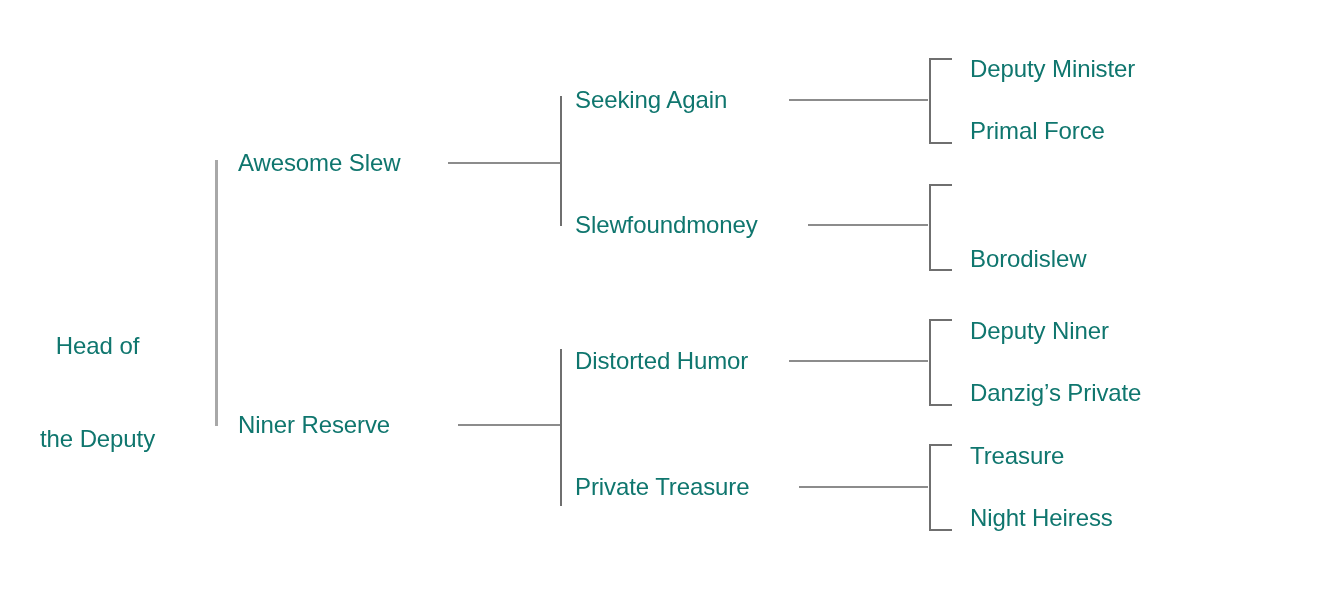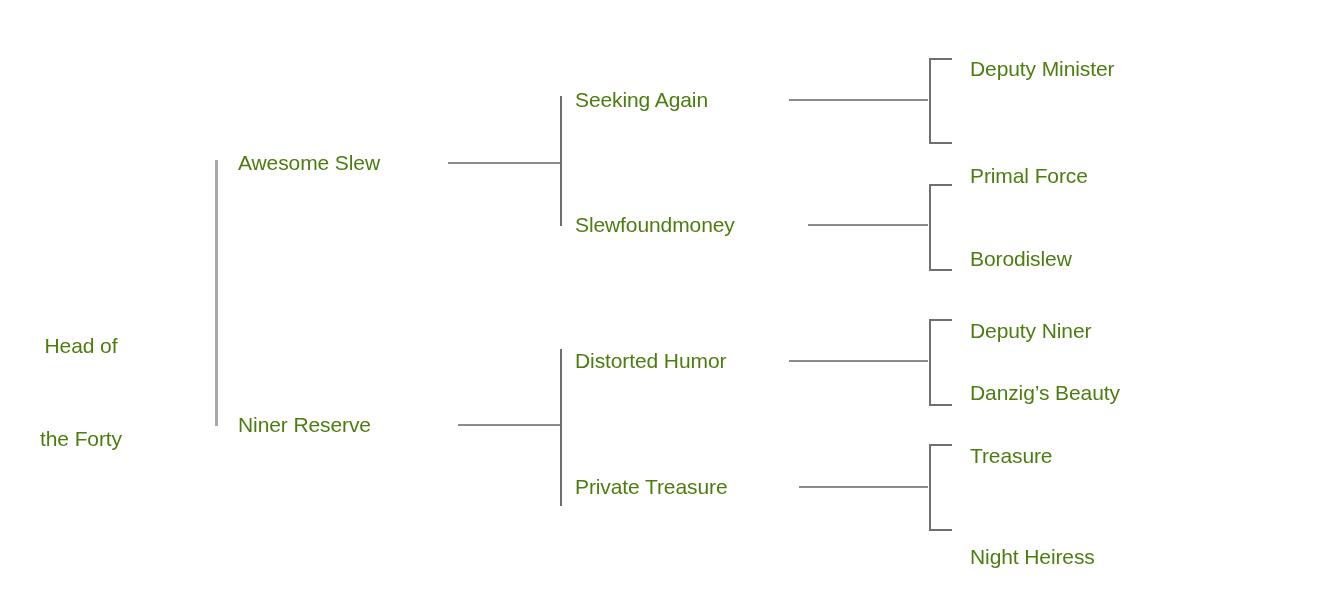--- a/index.html
+++ b/index.html
@@ -23,23 +23,23 @@
     position: absolute;
     left: 0;
     top: 0;
     width: 1320px;
     height: 589px;
     pointer-events: none;
   }
   .node-label {
     position: absolute;
     font-family: "Liberation Sans", sans-serif;
-    font-size: 21px;
+    font-size: 24px;
     line-height: 31px;
-    color: #4d7c0f;
+    color: #0f766e;
     white-space: pre;
     letter-spacing: -0.1px;
   }
   
   .node-label.anchor-mid {
     transform: translateY(-50%);
   }
   .node-label.gen0 {
     text-align: center;
   }
@@ -99,43 +99,43 @@
         <line x1="929.5" y1="444" x2="929.5" y2="530" stroke="#6f6f6f" stroke-width="2"></line>
         <line x1="929" y1="444.5" x2="952" y2="444.5" stroke="#6f6f6f" stroke-width="2"></line>
         <line x1="929" y1="529.5" x2="952" y2="529.5" stroke="#6f6f6f" stroke-width="2"></line>
       </g>
 
     </g>
   </svg>
 
   <div class="node-label gen0" style="left:40px; top:268px;">
     <div>Head of</div>
-    <div>the Forty</div>
+    <div>the Deputy</div>
   </div>
 
   <div class="node-label gen1 anchor-mid" style="left:238px; top:162px;">Awesome Slew</div>
 
   <div class="node-label gen1 anchor-mid" style="left:238px; top:424px;">Niner Reserve</div>
 
   <div class="node-label gen2 anchor-mid" style="left:575px; top:99px;">Seeking Again</div>
 
   <div class="node-label gen2 anchor-mid" style="left:575px; top:224px;">Slewfoundmoney</div>
 
   <div class="node-label gen2 anchor-mid" style="left:575px; top:360px;">Distorted Humor</div>
 
   <div class="node-label gen2 anchor-mid" style="left:575px; top:486px;">Private Treasure</div>
 
   <div class="node-label gen3 anchor-mid" style="left:970px; top:68px;">Deputy Minister</div>
 
-  <div class="node-label gen3 anchor-mid" style="left:970px; top:130px;margin-top:45px;">Primal Force</div>
+  <div class="node-label gen3 anchor-mid" style="left:970px; top:130px;">Primal Force</div>
 
 
   <div class="node-label gen3 anchor-mid" style="left:970px; top:258px;">Borodislew</div>
 
   <div class="node-label gen3 anchor-mid" style="left:970px; top:330px;">Deputy Niner</div>
 
-  <div class="node-label gen3 anchor-mid" style="left:970px; top:392px;">Danzig’s Beauty</div>
+  <div class="node-label gen3 anchor-mid" style="left:970px; top:392px;">Danzig’s Private</div>
 
   <div class="node-label gen3 anchor-mid" style="left:970px; top:455px;">Treasure</div>
 
-  <div class="node-label gen3 anchor-mid" style="left:970px; top:517px;margin-top:39px;">Night Heiress</div>
+  <div class="node-label gen3 anchor-mid" style="left:970px; top:517px;">Night Heiress</div>
 
 </div>
 
 </body></html>

